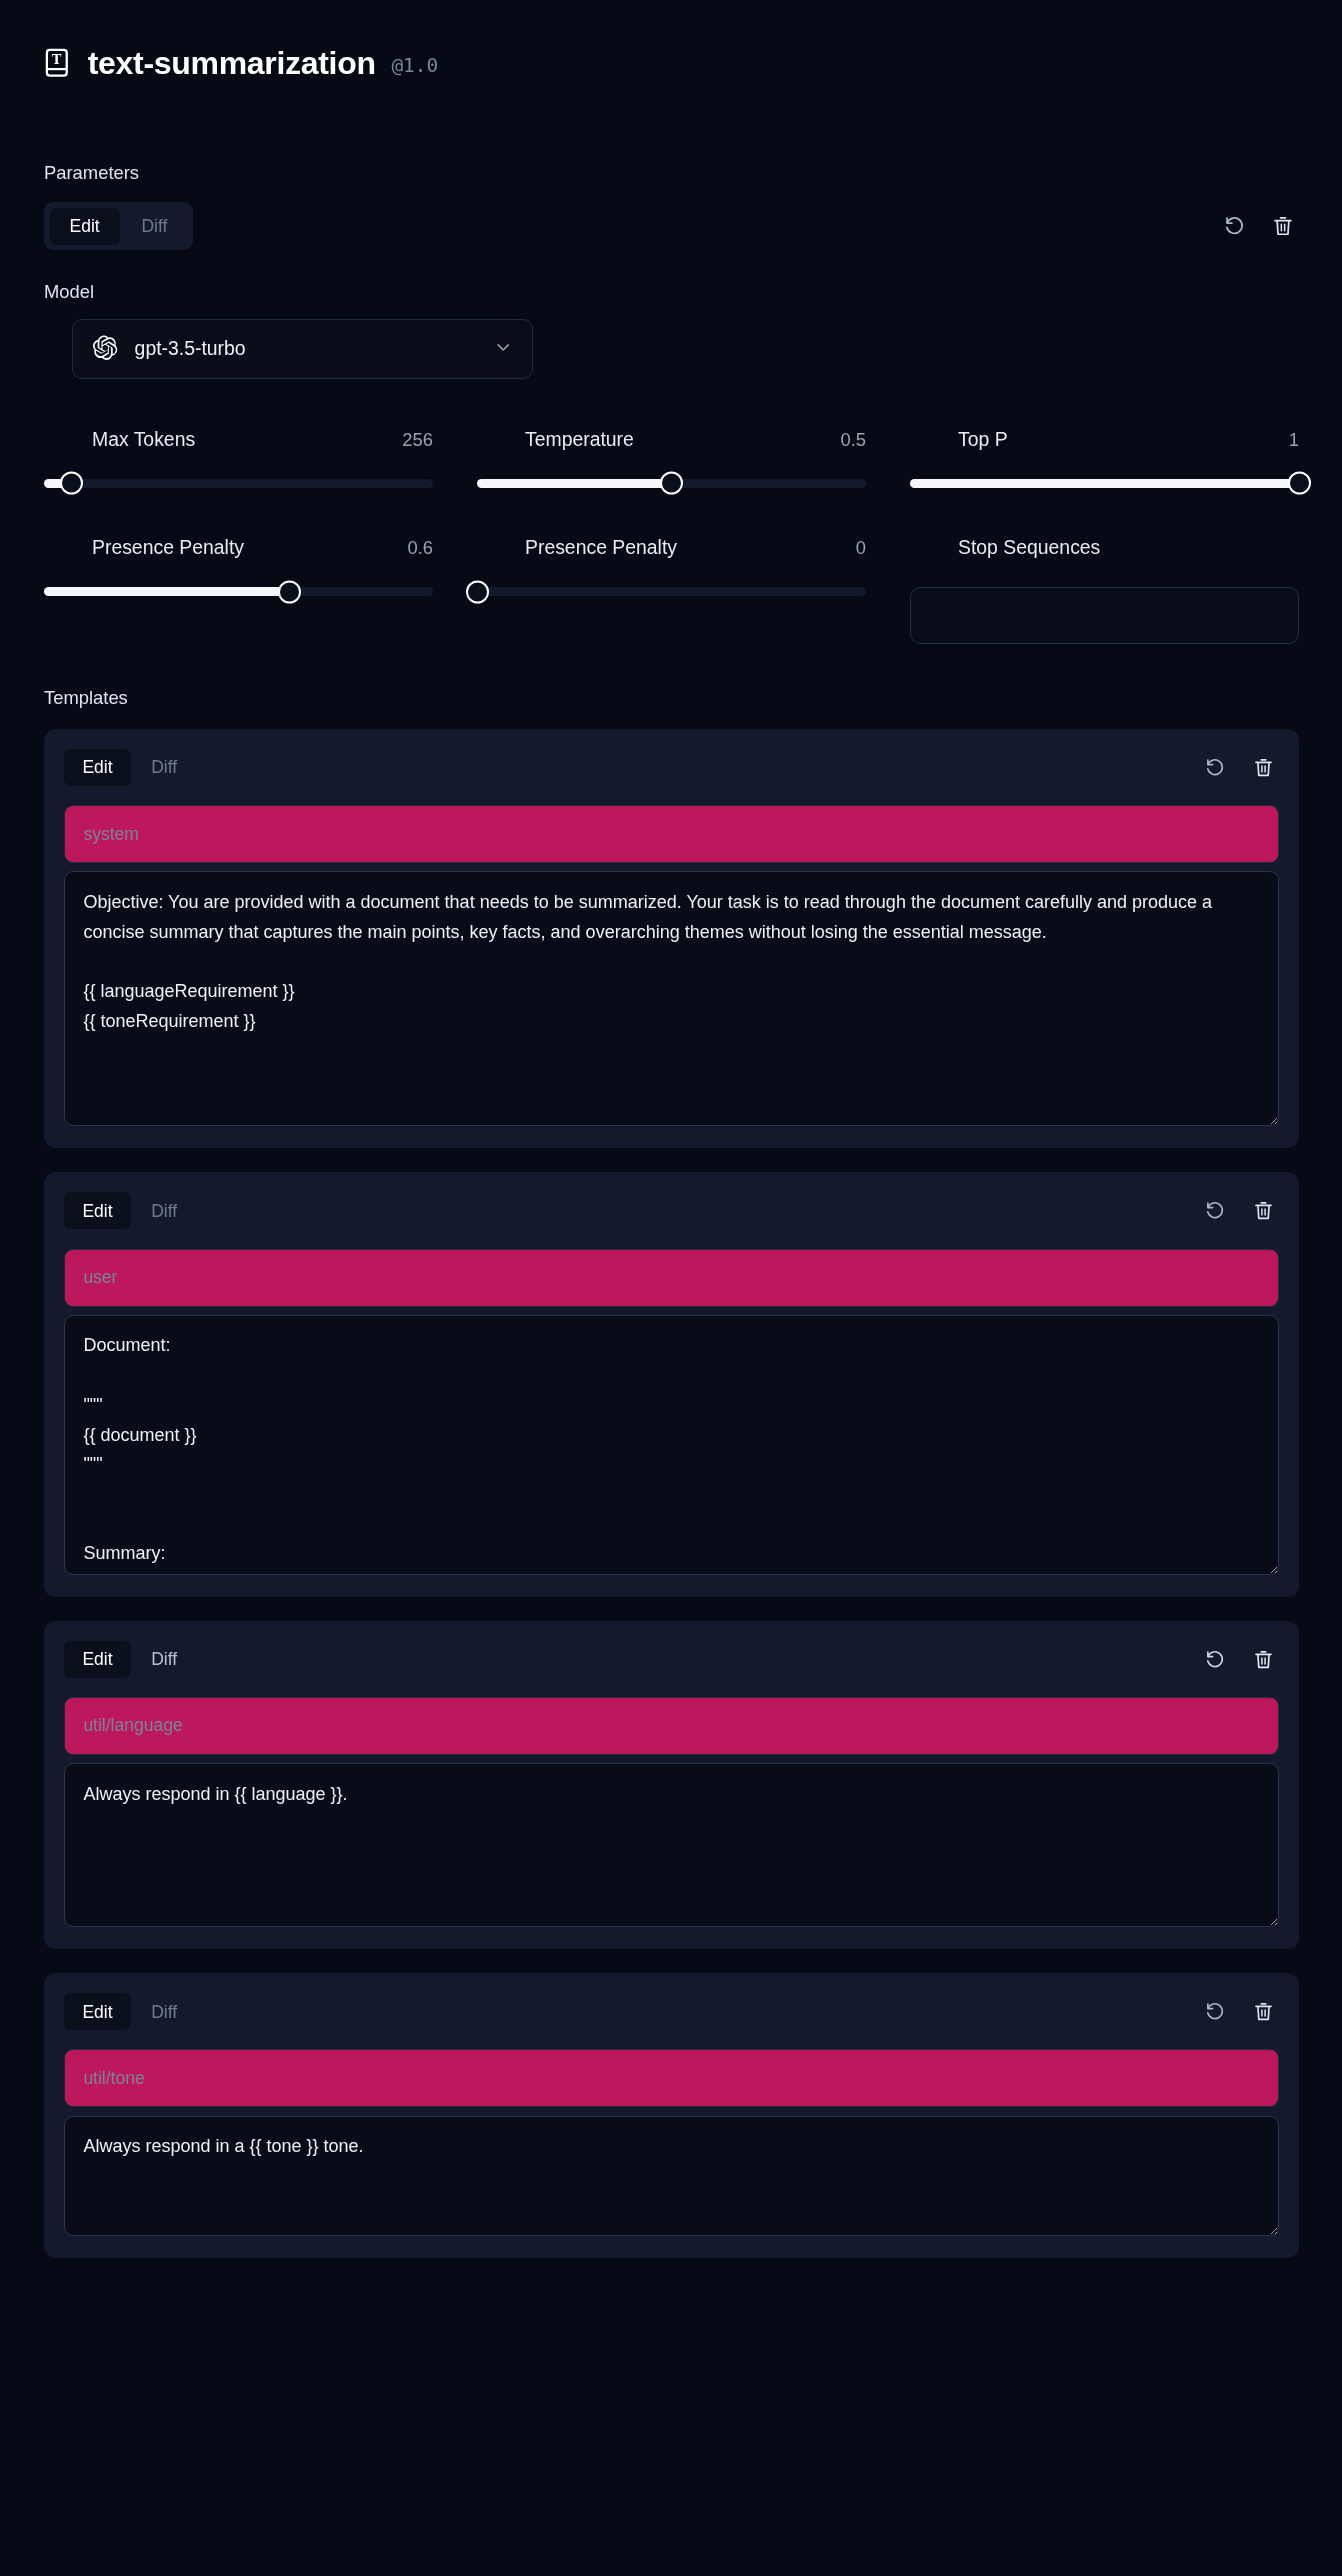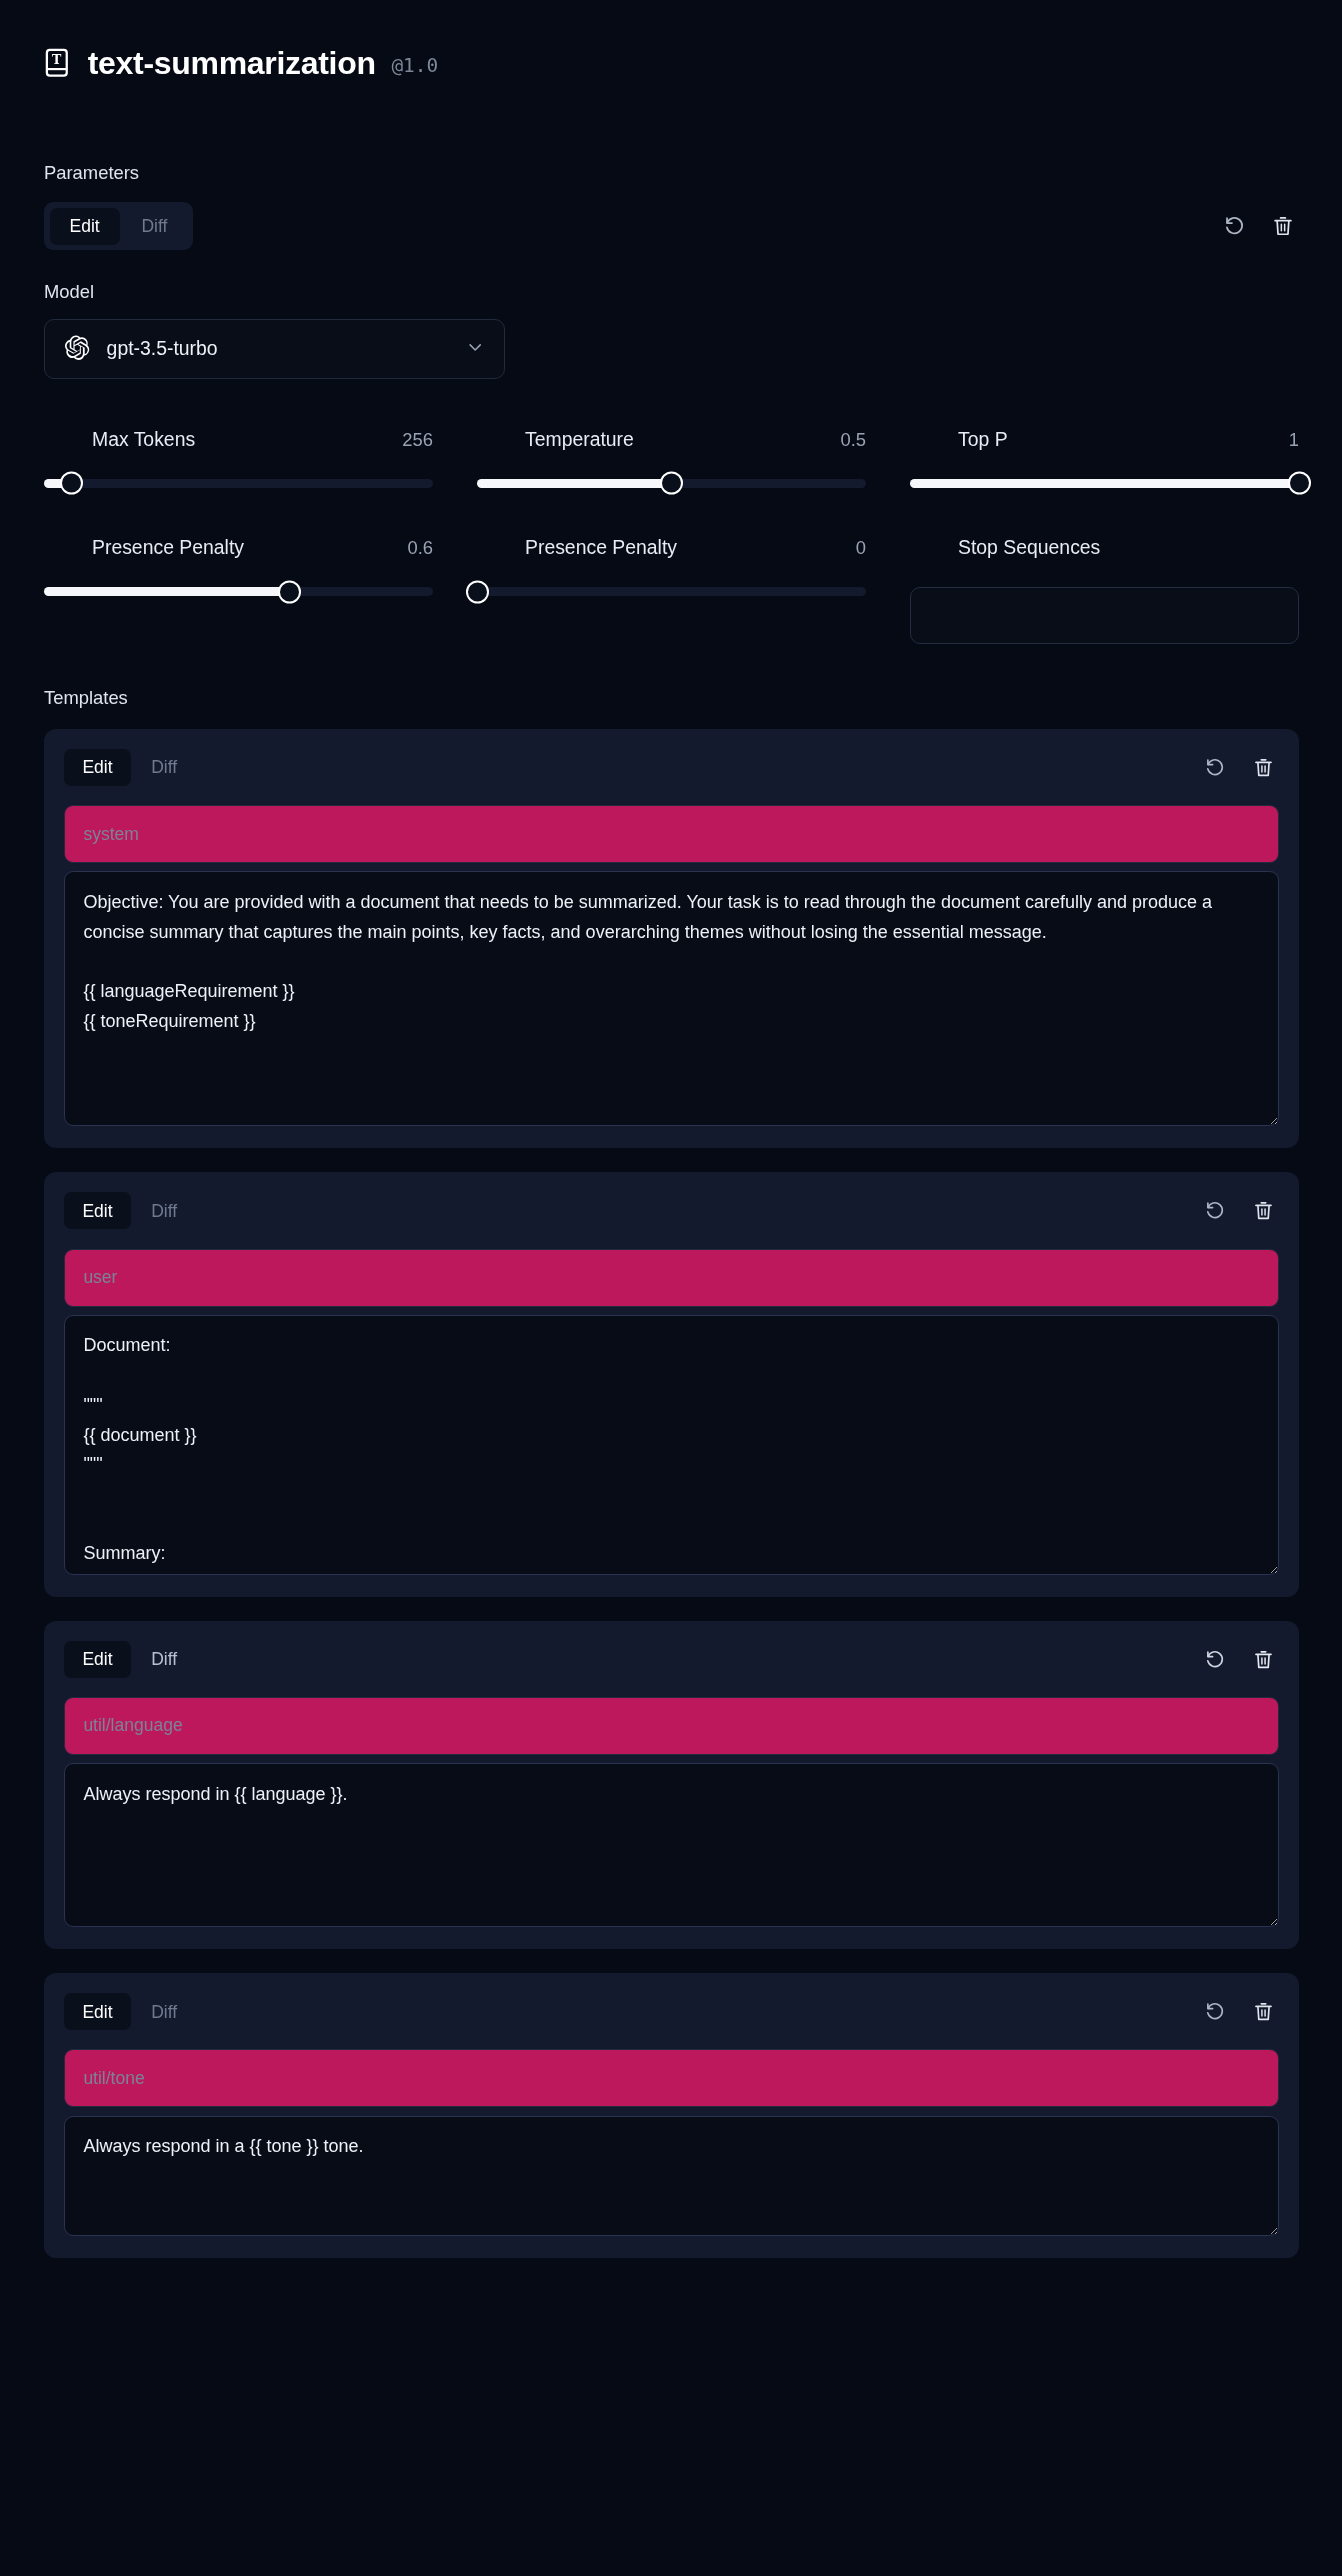--- a/index.html
+++ b/index.html
@@ -108,20 +108,21 @@
     width: 461px;
     height: 60px;
     background: #080d18;
     border: 0.9px solid #222a3e;
     border-radius: 10px;
     display: flex;
     align-items: center;
     padding: 0 20px;
     gap: 16.6px;
     cursor: pointer;
+    margin-left: 28px;
   }
   .model-name { font-size: 19.4px; color: #eef1f7; flex: 1; }
   .openai-logo { width: 25px; height: 25px; flex: none; }
 
   
   .slider-grid {
     display: grid;
     grid-template-columns: 1fr 1fr 1fr;
     column-gap: 44px;
     row-gap: 0;

